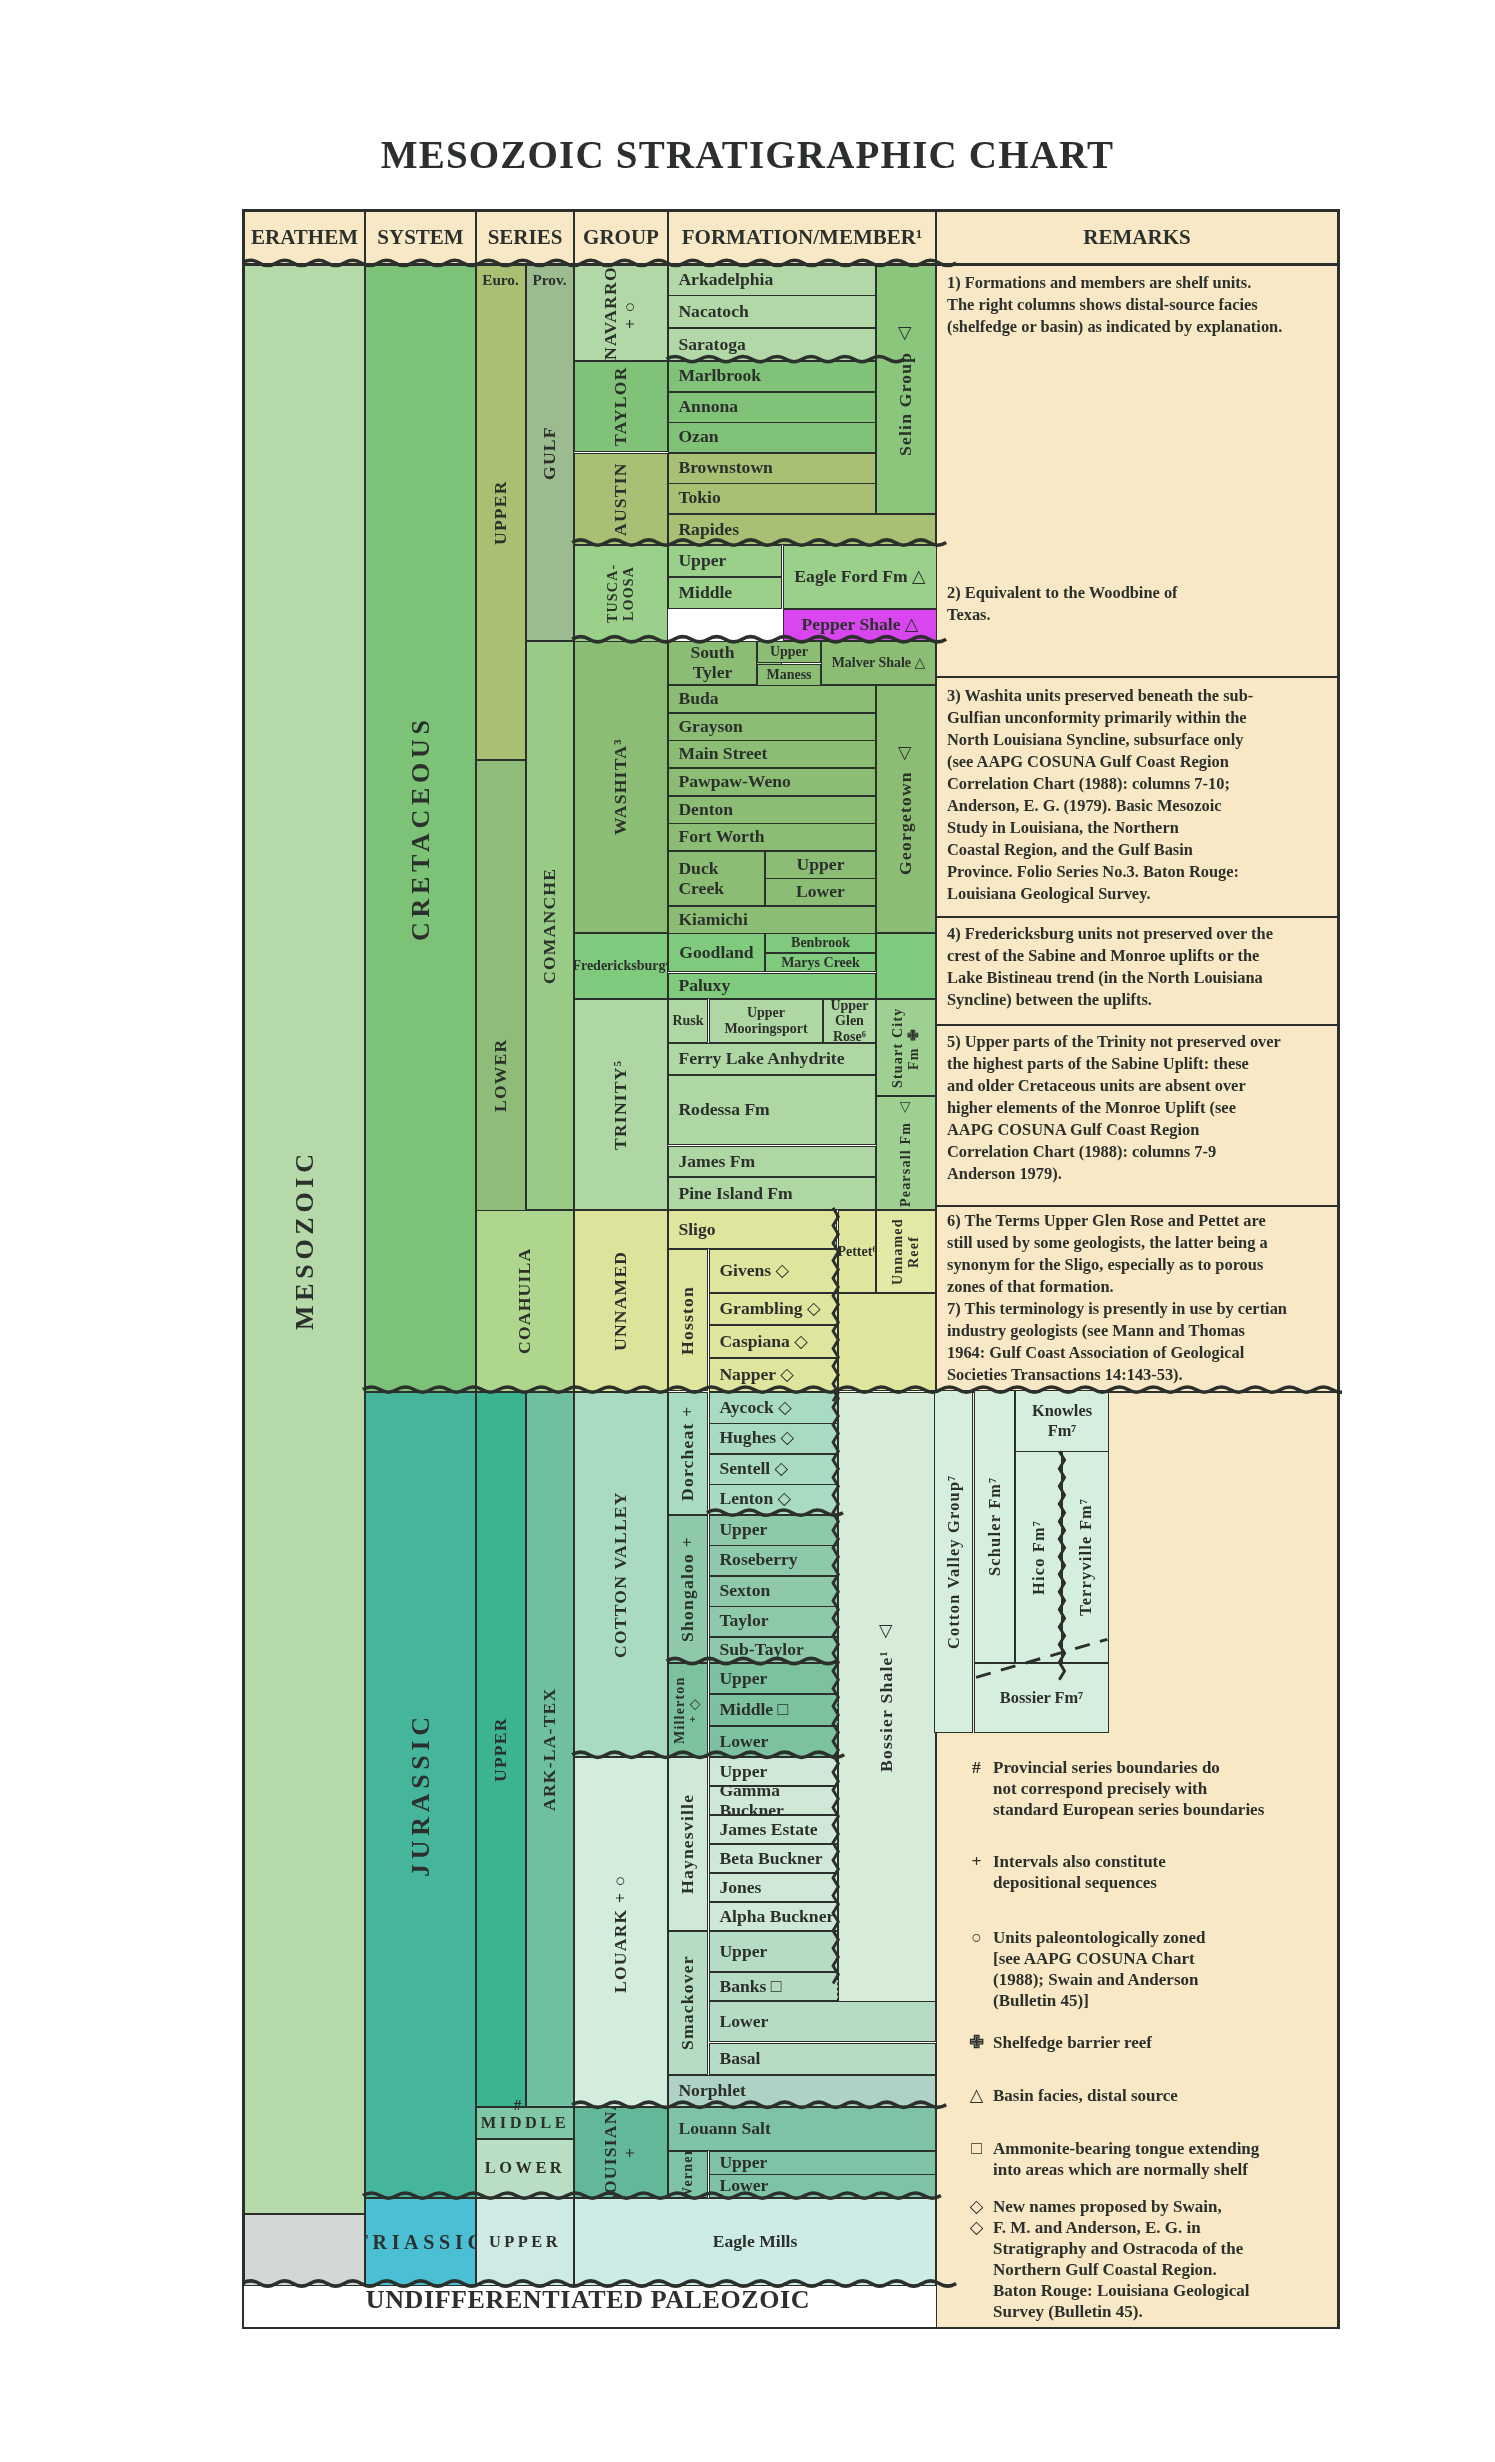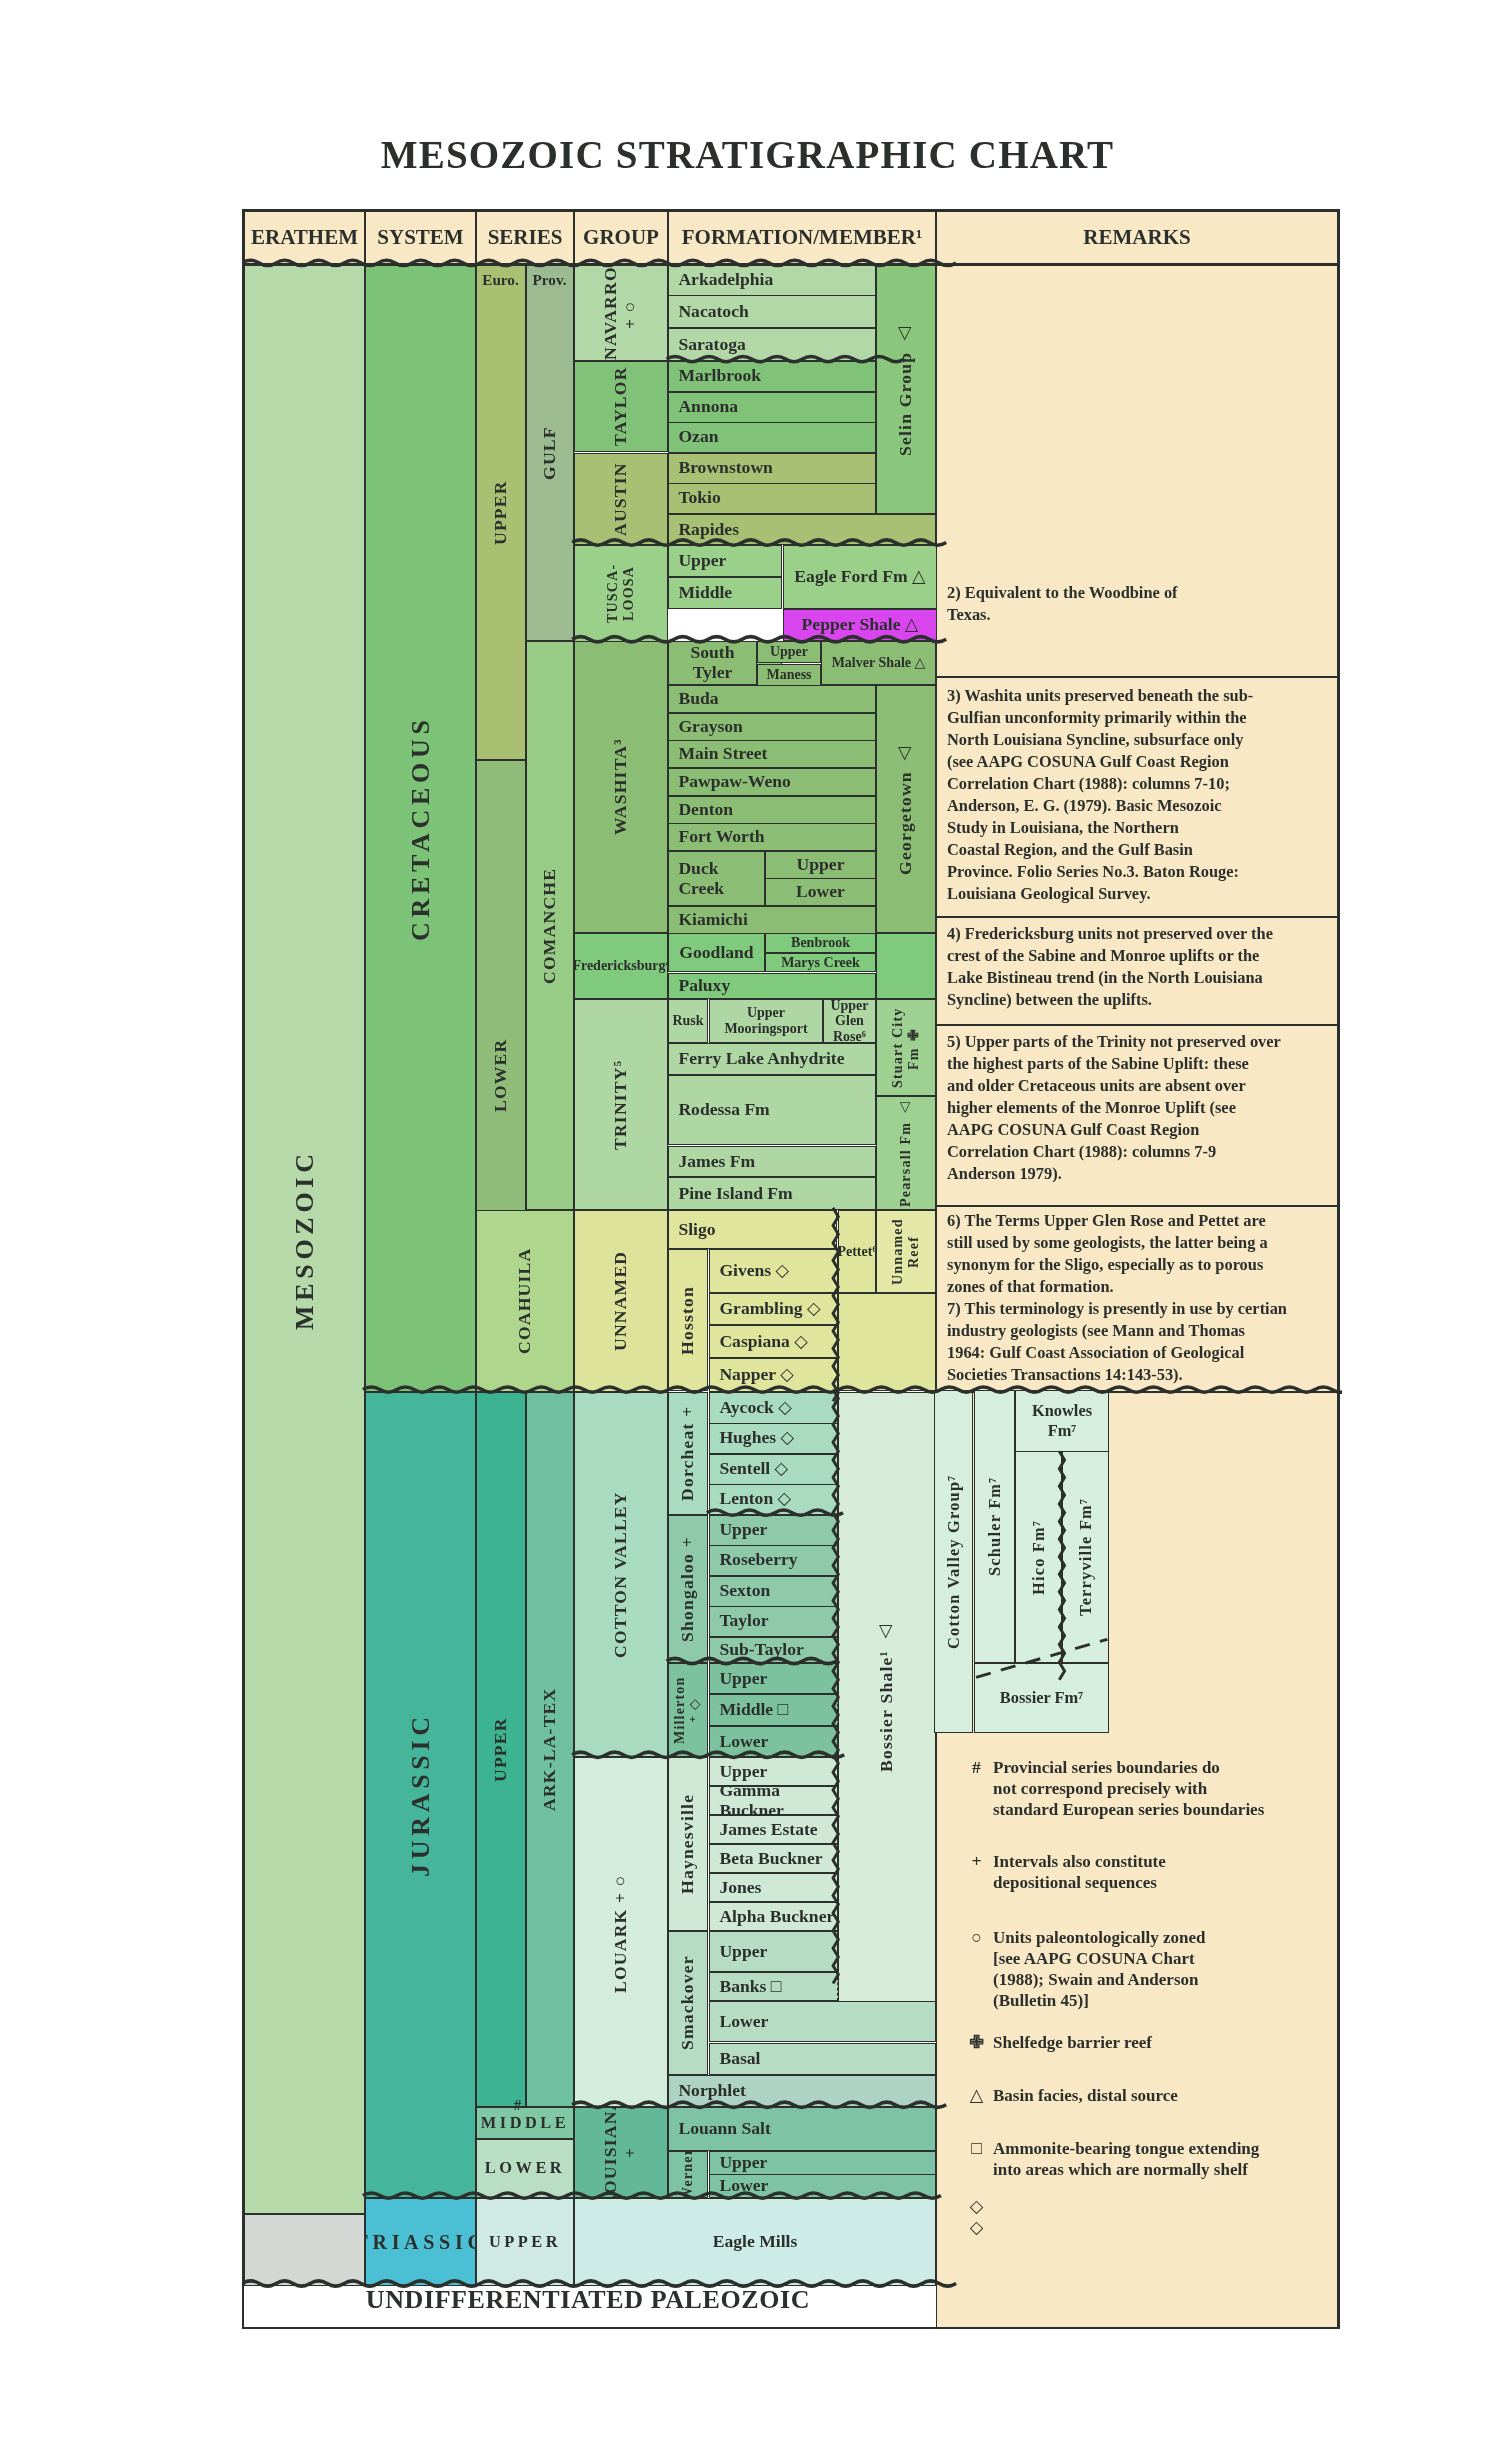--- a/index.html
+++ b/index.html
@@ -167,20 +167,23 @@
         <div class="cell l" style="left: 465px; top: 1832px; width: 227px; height: 32px; background: rgb(183, 220, 196);">Basal</div>
         <div class="cell l" style="left: 424px; top: 1864px; width: 268px; height: 32px; background: rgb(174, 211, 196);">Norphlet</div>
         <div class="cell l" style="left: 424px; top: 1896px; width: 268px; height: 44px; background: rgb(127, 195, 167);">Louann Salt</div>
         <div class="cell v s" style="left: 424px; top: 1940px; width: 40px; height: 47px; background: rgb(127, 195, 167);">Werner</div>
         <div class="cell l" style="left: 465px; top: 1940px; width: 227px; height: 23.5px; background: rgb(127, 195, 167);">Upper</div>
         <div class="cell l" style="left: 465px; top: 1963px; width: 227px; height: 23.5px; background: rgb(127, 195, 167);">Lower</div>
         <div class="cell" style="left: 330px; top: 1987px; width: 362px; height: 88px; background: rgb(205, 235, 231);">Eagle Mills</div>
         <div class="cell bare" style="left: 256px; top: 1877px; width: 35px; height: 33px; background: transparent;">#</div>
       </div>
 
+    <div class="rtext" style="left:705px;top:63px">1) Formations and members are shelf units.
+The right columns shows distal-source facies
+(shelfedge or basin) as indicated by explanation.</div>
     <div class="rtext" style="left:705px;top:373px">2) Equivalent to the Woodbine of
 Texas.</div>
     <div class="rtext" style="left:705px;top:476px">3) Washita units preserved beneath the sub-
  Gulfian unconformity primarily within the
  North Louisiana  Syncline, subsurface only
  (see AAPG COSUNA Gulf Coast Region
  Correlation Chart (1988):  columns 7-10;
  Anderson, E. G. (1979).  Basic Mesozoic
  Study in Louisiana, the Northern
  Coastal Region,  and the Gulf Basin
@@ -243,20 +246,26 @@
         <div class="legend-item" style="top: 1929px;">
           <div class="legend-sym">□</div>
           <div class="legend-txt">Ammonite-bearing tongue  extending
 into areas which are normally shelf</div>
         </div>
         <div class="legend-item" style="top: 1987px;">
           <div class="legend-sym">
             <span>◇</span>
             <span>◇</span>
           </div>
+          <div class="legend-txt">New names proposed by Swain,
+F. M. and Anderson, E. G. in
+Stratigraphy and Ostracoda of the
+Northern Gulf Coastal Region.
+Baton Rouge: Louisiana Geological
+Survey (Bulletin 45).</div>
         </div>
       </div>
 
     <svg id="overlay" width="1100" height="2122" viewBox="0 0 1876 3620">
         <path d="M0 9 Q 14.5 0 29 9 T 58 9 Q 72.5 0 87 9 T 116 9 Q 130.5 0 145 9 T 174 9 Q 188.5 0 203 9 T 232 9 Q 246.5 0 261 9 T 290 9 Q 304.5 0 319 9 T 348 9 Q 362.5 0 377 9 T 406 9 Q 420.5 0 435 9 T 464 9 Q 478.5 0 493 9 T 522 9 Q 536.5 0 551 9 T 580 9 Q 594.5 0 609 9 T 638 9 Q 652.5 0 667 9 T 696 9 Q 710.5 0 725 9 T 754 9 Q 768.5 0 783 9 T 812 9 Q 826.5 0 841 9 T 870 9 Q 884.5 0 899 9 T 928 9 Q 942.5 0 957 9 T 986 9 Q 1000.5 0 1015 9 T 1044 9 Q 1058.5 0 1073 9 T 1102 9 Q 1116.5 0 1131 9 T 1160 9 Q 1174.5 0 1189 9 T 1218 9" transform="translate(0,83)" fill="none" stroke="#2c302c" stroke-width="6"></path>
         <path d="M0 9 Q 14.5 0 29 9 T 58 9 Q 72.5 0 87 9 T 116 9 Q 130.5 0 145 9 T 174 9 Q 188.5 0 203 9 T 232 9 Q 246.5 0 261 9 T 290 9 Q 304.5 0 319 9 T 348 9 Q 362.5 0 377 9 T 406 9" transform="translate(724,247)" fill="none" stroke="#2c302c" stroke-width="6"></path>
         <path d="M0 9 Q 14.5 0 29 9 T 58 9 Q 72.5 0 87 9 T 116 9 Q 130.5 0 145 9 T 174 9 Q 188.5 0 203 9 T 232 9 Q 246.5 0 261 9 T 290 9 Q 304.5 0 319 9 T 348 9 Q 362.5 0 377 9 T 406 9 Q 420.5 0 435 9 T 464 9 Q 478.5 0 493 9 T 522 9 Q 536.5 0 551 9 T 580 9 Q 594.5 0 609 9 T 638 9" transform="translate(563,560)" fill="none" stroke="#2c302c" stroke-width="6"></path>
         <path d="M0 9 Q 14.5 0 29 9 T 58 9 Q 72.5 0 87 9 T 116 9 Q 130.5 0 145 9 T 174 9 Q 188.5 0 203 9 T 232 9 Q 246.5 0 261 9 T 290 9 Q 304.5 0 319 9 T 348 9 Q 362.5 0 377 9 T 406 9 Q 420.5 0 435 9 T 464 9 Q 478.5 0 493 9 T 522 9 Q 536.5 0 551 9 T 580 9 Q 594.5 0 609 9 T 638 9" transform="translate(563,725)" fill="none" stroke="#2c302c" stroke-width="6"></path>
         <path d="M0 9 Q 14.5 0 29 9 T 58 9 Q 72.5 0 87 9 T 116 9 Q 130.5 0 145 9 T 174 9 Q 188.5 0 203 9 T 232 9 Q 246.5 0 261 9 T 290 9 Q 304.5 0 319 9 T 348 9 Q 362.5 0 377 9 T 406 9 Q 420.5 0 435 9 T 464 9 Q 478.5 0 493 9 T 522 9 Q 536.5 0 551 9 T 580 9 Q 594.5 0 609 9 T 638 9 Q 652.5 0 667 9 T 696 9 Q 710.5 0 725 9 T 754 9 Q 768.5 0 783 9 T 812 9 Q 826.5 0 841 9 T 870 9 Q 884.5 0 899 9 T 928 9 Q 942.5 0 957 9 T 986 9 Q 1000.5 0 1015 9 T 1044 9 Q 1058.5 0 1073 9 T 1102 9 Q 1116.5 0 1131 9 T 1160 9 Q 1174.5 0 1189 9 T 1218 9 Q 1232.5 0 1247 9 T 1276 9 Q 1290.5 0 1305 9 T 1334 9 Q 1348.5 0 1363 9 T 1392 9 Q 1406.5 0 1421 9 T 1450 9 Q 1464.5 0 1479 9 T 1508 9 Q 1522.5 0 1537 9 T 1566 9 Q 1580.5 0 1595 9 T 1624 9 Q 1638.5 0 1653 9 T 1682 9" transform="translate(206,2005)" fill="none" stroke="#2c302c" stroke-width="6"></path>
         <path d="M0 9 Q 14.5 0 29 9 T 58 9 Q 72.5 0 87 9 T 116 9 Q 130.5 0 145 9 T 174 9 Q 188.5 0 203 9 T 232 9" transform="translate(793,2215)" fill="none" stroke="#2c302c" stroke-width="6"></path>

